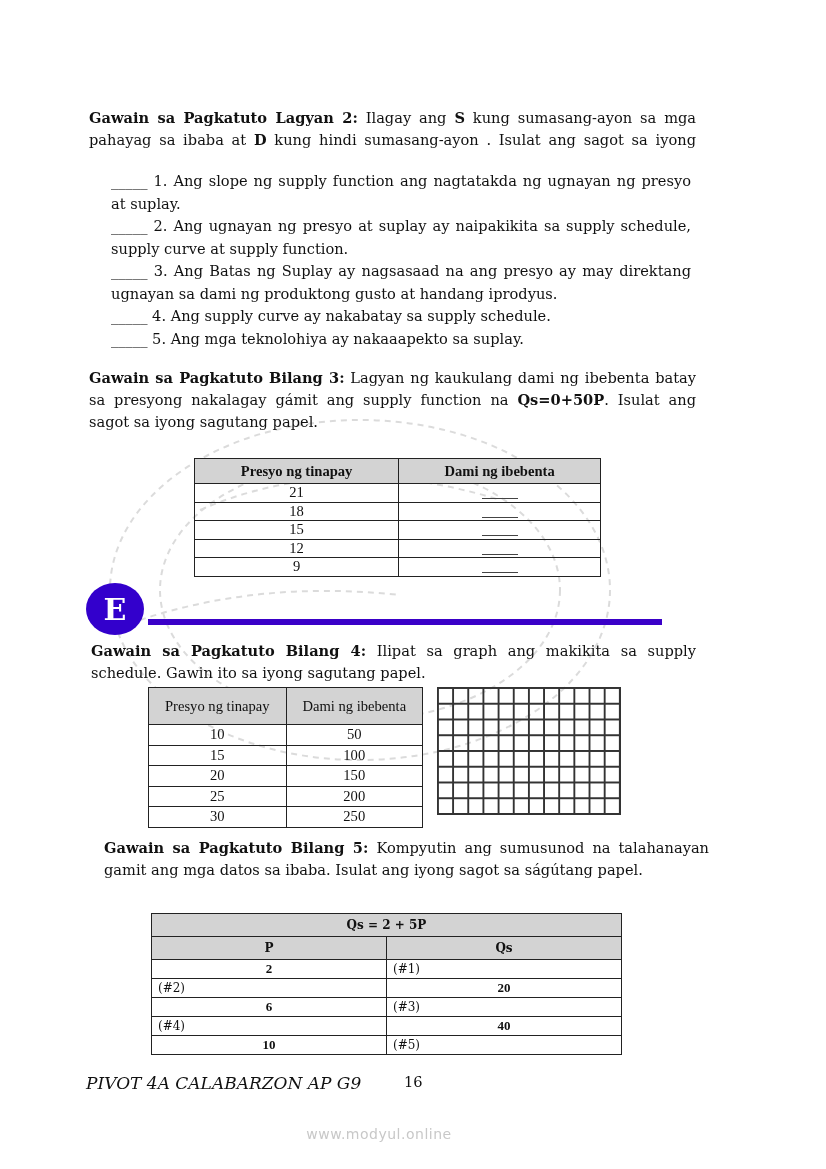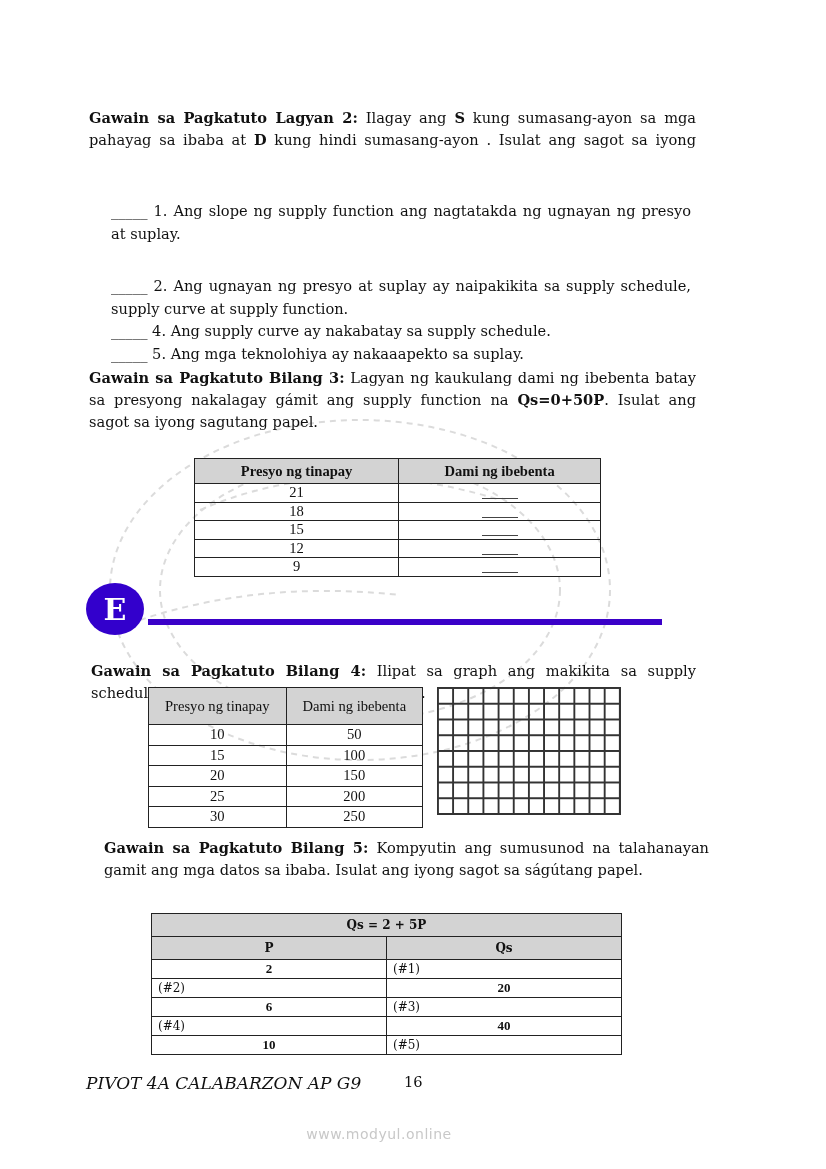--- a/index.html
+++ b/index.html
@@ -5,21 +5,21 @@
   html, body { margin: 0; padding: 0; background: #ffffff; }
   body { width: 826px; height: 1169px; position: relative; overflow: hidden;
          font-family: "DejaVu Serif", "Liberation Serif", serif; color: #111; }
   .abs { position: absolute; }
   .para { font-size: 14.6px; line-height: 22px; text-align: justify; text-align-last: auto; }
   .para b { font-weight: bold; }
   .just-line { display: block; text-align: justify; text-align-last: justify; }
   .last-line { display: block; text-align: left; }
   .items { left: 111px; top: 170px; width: 580px; font-size: 14.6px; line-height: 22.5px; }
   .items .item { margin: 0; }
-  .items .item .l1 { display: block; text-align: justify; text-align-last: justify; margin-top: 30px; }
+  .items .item .l1 { display: block; text-align: justify; text-align-last: justify; }
   .items .item .l2 { display: block; }
   .items .item .single { display: block; }
   table { border-collapse: collapse; }
   td, th { border: 1.5px solid #222; padding: 0; text-align: center; font-family: Liberation Serif, serif; }
   .t3 { left: 194px; top: 458px; width: 407px; font-size: 14.6px; }
   .t3 th { background: #d3d3d3; font-weight: bold; height: 24px; font-size: 14.6px; }
   .t3 td { height: 17.5px; line-height: 17px; }
   .blank { display: inline-block; width: 36px; border-bottom: 1px solid #444; height: 10px; vertical-align: middle; }
   .t4 { left: 148px; top: 687px; width: 275px; font-size: 14.6px; }
   .t4 th { background: #d3d3d3; font-weight: normal; height: 36px; line-height: 17px; }
@@ -68,20 +68,24 @@
 <div class="abs items">
   <div class="item">
     <span class="l1"><span>_____</span><span> 1. Ang slope ng supply function ang nagtatakda ng ugnayan ng presyo</span></span>
     <span class="l2">at suplay.</span>
   </div>
   <div class="item">
     <span class="l1"><span>_____</span><span> 2. Ang ugnayan ng presyo at suplay ay naipakikita sa supply schedule,</span></span>
     <span class="l2">supply curve at supply function.</span>
   </div>
   <div class="item">
+    <span class="l1"><span>_____</span><span> 3. Ang Batas ng Suplay ay nagsasaad na ang presyo ay may direktang</span></span>
+    <span class="l2">ugnayan sa dami ng produktong gusto at handang iprodyus.</span>
+  </div>
+  <div class="item">
     <span class="single"><span>_____</span><span> 4. Ang supply curve ay nakabatay sa supply schedule.</span></span>
   </div>
   <div class="item">
     <span class="single"><span>_____</span><span> 5. Ang mga teknolohiya ay nakaaapekto sa suplay.</span></span>
   </div>
 </div>
 
 <div class="abs para" style="left:89px; top:367px; width:607px;">
   <span class="just-line"><b>Gawain sa Pagkatuto Bilang 3:</b><span> Lagyan ng kaukulang dami ng ibebenta batay</span></span>
   <span class="just-line"><span>sa presyong nakalagay gámit ang supply function na </span><b>Qs=0+50P</b><span>. Isulat ang</span></span>
@@ -113,21 +117,21 @@
   <tr>
         <td>9</td>
         <td><span class="blank"></span></td>
       </tr>
 </tbody>
   </table>
 
 <div class="abs badge" style="background: rgb(51, 0, 204);">E</div>
 <div class="abs rule"></div>
 
-<div class="abs para" style="left:91px; top:640px; width:605px;margin-top:20px;">
+<div class="abs para" style="left:91px; top:640px; width:605px;">
   <span class="just-line"><b>Gawain sa Pagkatuto Bilang 4:</b><span> Ilipat sa graph ang makikita sa supply</span></span>
   <span class="last-line">schedule. Gawin ito sa iyong sagutang papel.</span>
 </div>
 
 <table class="abs t4">
   <tbody>
       <tr>
     <th><span>Presyo ng tinapay</span></th>
     <th><span>Dami ng ibebenta</span></th>
   </tr>

